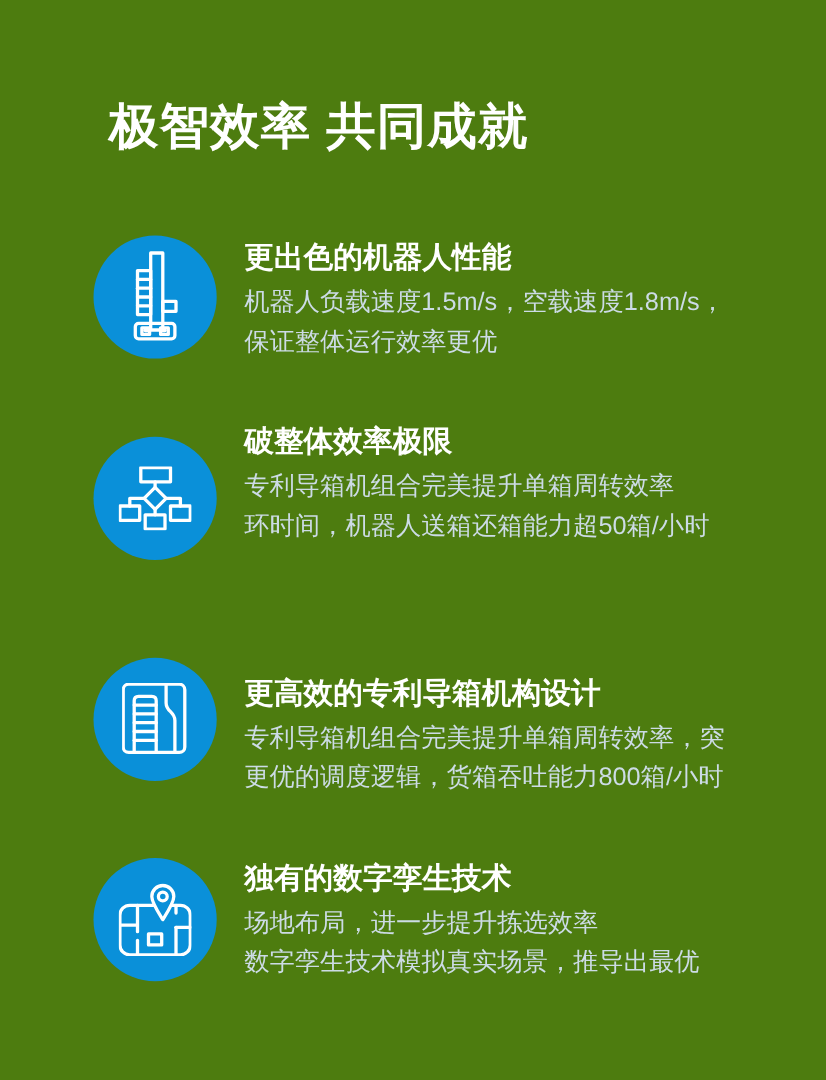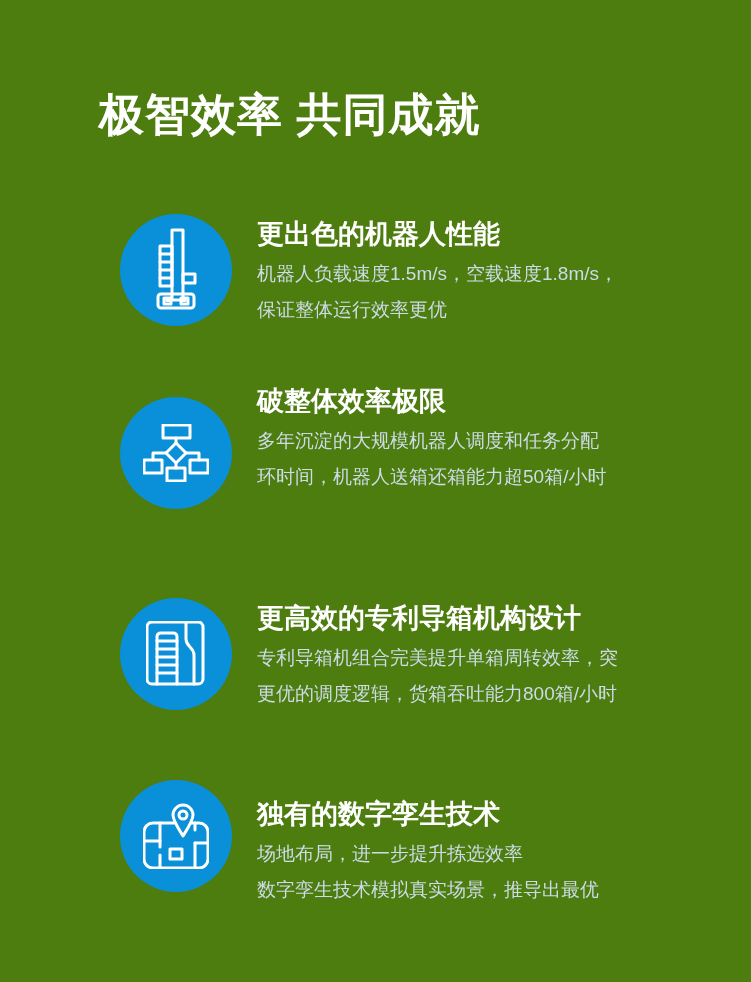--- a/index.html
+++ b/index.html
@@ -21,21 +21,21 @@
     top: 88px;
     font-size: 45px;
     line-height: 1.2;
     font-weight: 700;
     color: #ffffff;
     letter-spacing: 1px;
     white-space: nowrap;
   }
   .feature {
     position: absolute;
-    left: 120px;
+    left: 85px;
     display: flex;
     align-items: flex-start;
   }
   .icon-circle {
     width: 112px;
     height: 112px;
     border-radius: 50%;
     background: #0a90d9;
     flex-shrink: 0;
     display: flex;
@@ -62,35 +62,35 @@
   .feature-title {
     font-size: 27px;
     line-height: 32px;
     font-weight: 700;
     color: #ffffff;
     margin: 0 0 6px 0;
     white-space: nowrap;
   }
   .feature-desc {
     color: #ccdbe5;
-    font-size: 19px;
+    font-size: 23px;
     line-height: 36px;
   }
   .feature-desc div {
     white-space: nowrap;
   }
   
   #feature-1 { top: 214px; }
   #feature-2 { top: 397px; }
   #feature-3 { top: 598px; }
   #feature-4 { top: 780px; }
   #feature-1 .feature-text { margin-top: 4px; }
   #feature-2 .feature-text { margin-top: -12px; }
-  #feature-3 .feature-text { margin-top: 4px; }
-  #feature-4 .feature-text { margin-top: 18px; }
+  #feature-3 .feature-text { margin-top: 16px; }
+  #feature-4 .feature-text { margin-top: 2px; }
 </style>
 </head>
 <body>
 
 <div id="page">
 
   <div class="page-title">极智效率 共同成就</div>
 
   <div class="feature" id="feature-1">
     <div class="icon-circle">
@@ -126,21 +126,21 @@
         <rect x="1" y="36" width="18" height="13"></rect>
         <path d="M43,29 H56 V36"></path>
         <rect x="47" y="36" width="18" height="13"></rect>
         <line x1="33" y1="39" x2="33" y2="44"></line>
         <rect x="24" y="44" width="18" height="13"></rect>
       </svg>
     </div>
     <div class="feature-text">
       <h3 class="feature-title">破整体效率极限</h3>
       <div class="feature-desc">
-        <div>多年沉淀的大规模机器人调度和任务分配</div>
+        <div>专利导箱机组合完美提升单箱周转效率</div>
         <div>环时间，机器人送箱还箱能力超50箱/小时</div>
       </div>
     </div>
   </div>
 
   <div class="feature" id="feature-3">
     <div class="icon-circle">
       <svg width="60" height="66" viewBox="0 0 60 66">
         <rect x="1" y="1" width="56" height="62" rx="5"></rect>
         <path d="M11,63 V16 q0,-4 4,-4 h12 q4,0 4,4 v47"></path>

